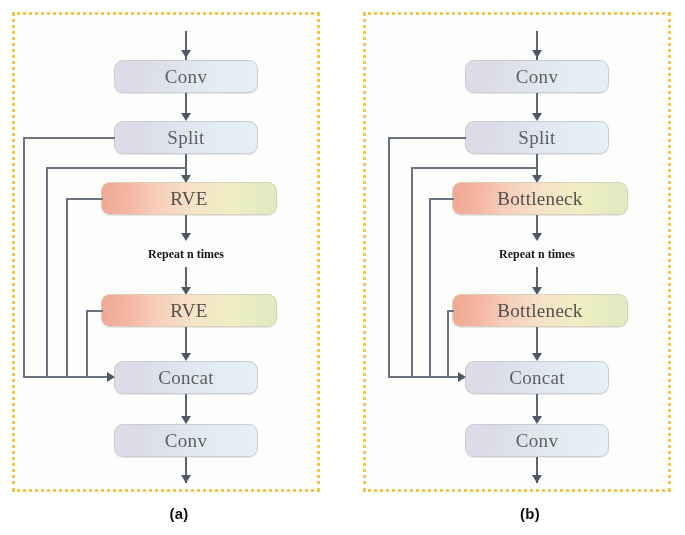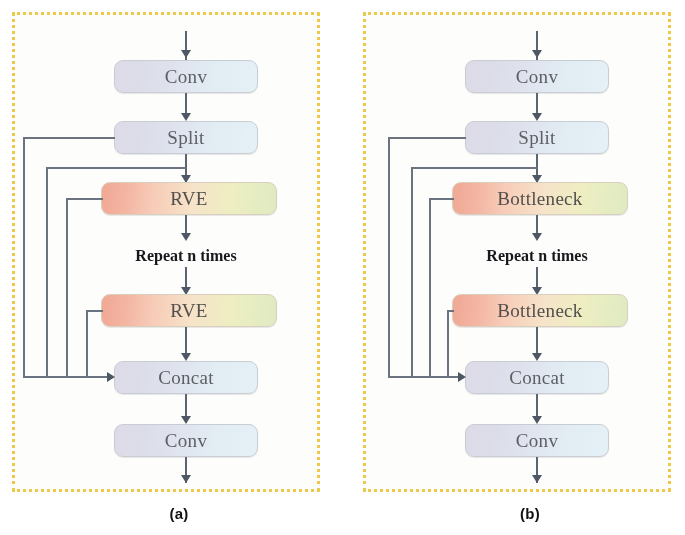--- a/index.html
+++ b/index.html
@@ -102,21 +102,21 @@
     width: 0; height: 0;
     border-top: 5px solid transparent;
     border-bottom: 5px solid transparent;
     border-left: 8px solid #4e5865;
   }
 
   .repeat-label {
     position: absolute;
     font-family: "Liberation Serif", serif;
     font-weight: bold;
-    font-size: 16px;
+    font-size: 12px;
     color: #16181c;
     white-space: nowrap;
     text-align: center;
   }
 </style>
 </head>
 <body>
 
 <div class="figure">
 

